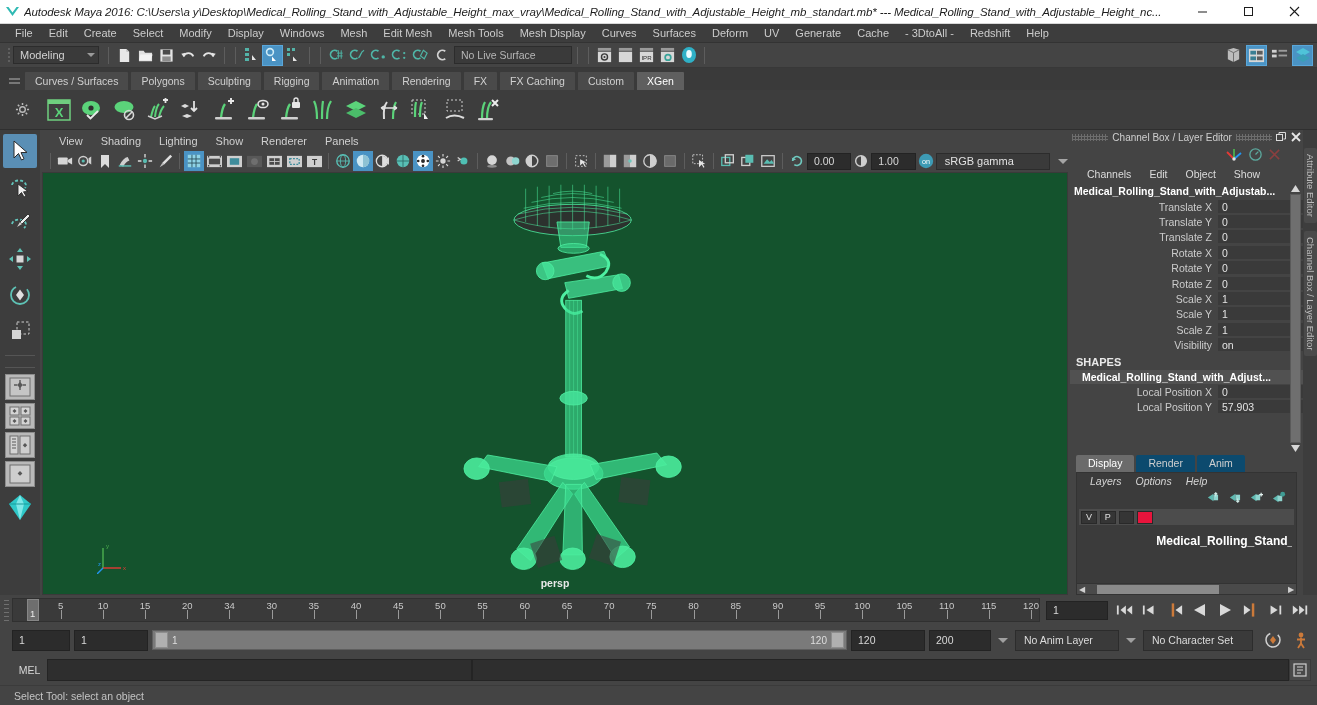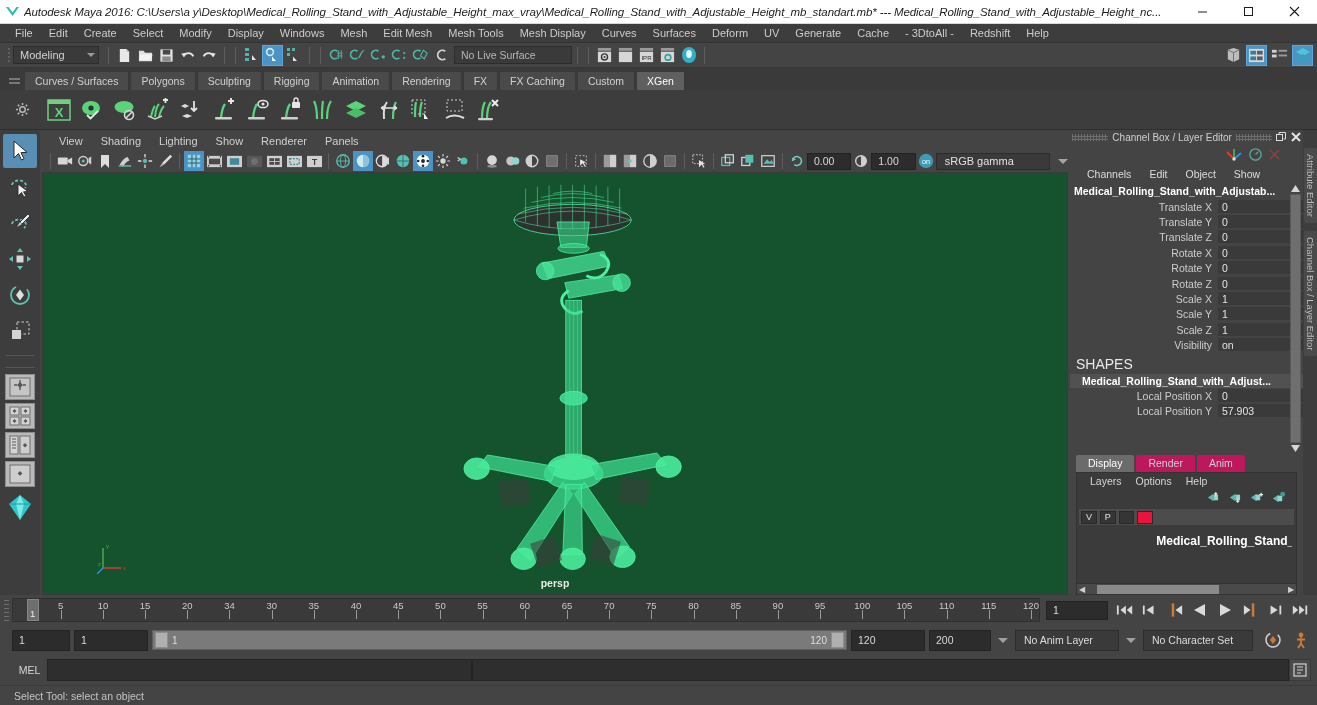--- a/index.html
+++ b/index.html
@@ -123,36 +123,36 @@
   .cmenu{ height:17px; display:flex; align-items:center; gap:0; padding-left:8px;}
   .cmenu .mi{ padding:0 9px; font-size:10.5px; color:#dcdcdc; line-height:17px;}
   .cb-obj{ font-size:10.5px; font-weight:bold; color:#ffffff; padding:2px 4px 2px 4px;
            white-space:nowrap; overflow:hidden;}
   .cb-list{ flex:1 1 auto; overflow:hidden; position:relative;}
   .chrow{ height:15.4px; display:flex; align-items:center; }
   .chrow .lbl{ flex:1 1 auto; text-align:right; padding-right:6px; font-size:10.5px; color:#cccccc;
                white-space:nowrap; overflow:hidden;}
   .chrow .val{ width:85px; flex:0 0 85px; background:#3a3a3a; height:14px; line-height:14px;
                font-size:10.5px; color:#e3e3e3; padding-left:4px; border-bottom:1px solid #444;}
-  .sectionhdr{ font-size:14px; font-weight:normal; color:#e8e8e8; padding:3px 0 2px 6px;}
+  .sectionhdr{ font-size:11px; font-weight:bold; color:#e8e8e8; padding:3px 0 2px 6px;}
   .shapename{ font-size:10.5px; font-weight:bold; color:#ffffff; background:#515151;
               padding:1px 0 1px 12px; white-space:nowrap; overflow:hidden;}
   .cb-scroll{ position:absolute; right:2px; top:0; width:11px; bottom:0; }
   .cb-scroll .up,.cb-scroll .dn{ width:11px;height:11px;display:flex;align-items:center;justify-content:center;}
   .cb-scroll .bar{ position:absolute; top:11px; bottom:11px; width:11px; background:#6f6f6f; border:1px solid #5a5a5a;}
 
   
   .ledit{ flex:0 0 auto; display:flex; flex-direction:column; }
   .ltabs{ height:18px; display:flex; align-items:flex-end; padding-left:6px; }
-  .ltab{ height:17px; padding:0 12px; line-height:17px; font-size:10.5px; background:#be185d;
+  .ltab{ height:17px; padding:0 12px; line-height:17px; font-size:10.5px; background:#0c4a6e;
          color:#cfcfcf; margin-right:2px; border-top-left-radius:2px;border-top-right-radius:2px;}
   .ltab.active{ background:#6b6b6b; color:#ffffff; }
   .lbody{ background:#3b3b3b; margin:0 6px 0 6px; border:1px solid #333; height:112px;
           display:flex; flex-direction:column; }
-  .lmenu{ height:16px; display:flex; align-items:center; padding-left:6px;}
+  .lmenu{ height:16px; display:flex; align-items:center; padding-left:6px;font-style:italic;}
   .lmenu .mi{ padding:0 7px; font-size:10.5px; color:#d5d5d5; line-height:16px;}
   .lbtns{ height:18px; display:flex; align-items:center; justify-content:flex-end; gap:7px; padding-right:10px;}
   .llist{ flex:1 1 auto; background:#3b3b3b; padding:2px 2px 0 2px; }
   .lrow{ height:16px; display:flex; align-items:center; gap:3px; background:#4c4c4c; padding:0 2px;}
   .ltog{ width:17px;height:13px;background:#353535;border:1px solid #292929;color:#e0e0e0;
          font-size:9px; display:flex;align-items:center;justify-content:center;}
   .lswatch{ width:17px;height:13px;border:1px solid #292929;}
   .lname{ font-size:12px; font-weight:bold; color:#ffffff; white-space:nowrap; overflow:hidden;margin-top:48px;}
   .lhscroll{ height:11px; margin:0 6px 0 6px; background:#4a4a4a; display:flex; align-items:center;
              border:1px solid #333; border-top:none;}

